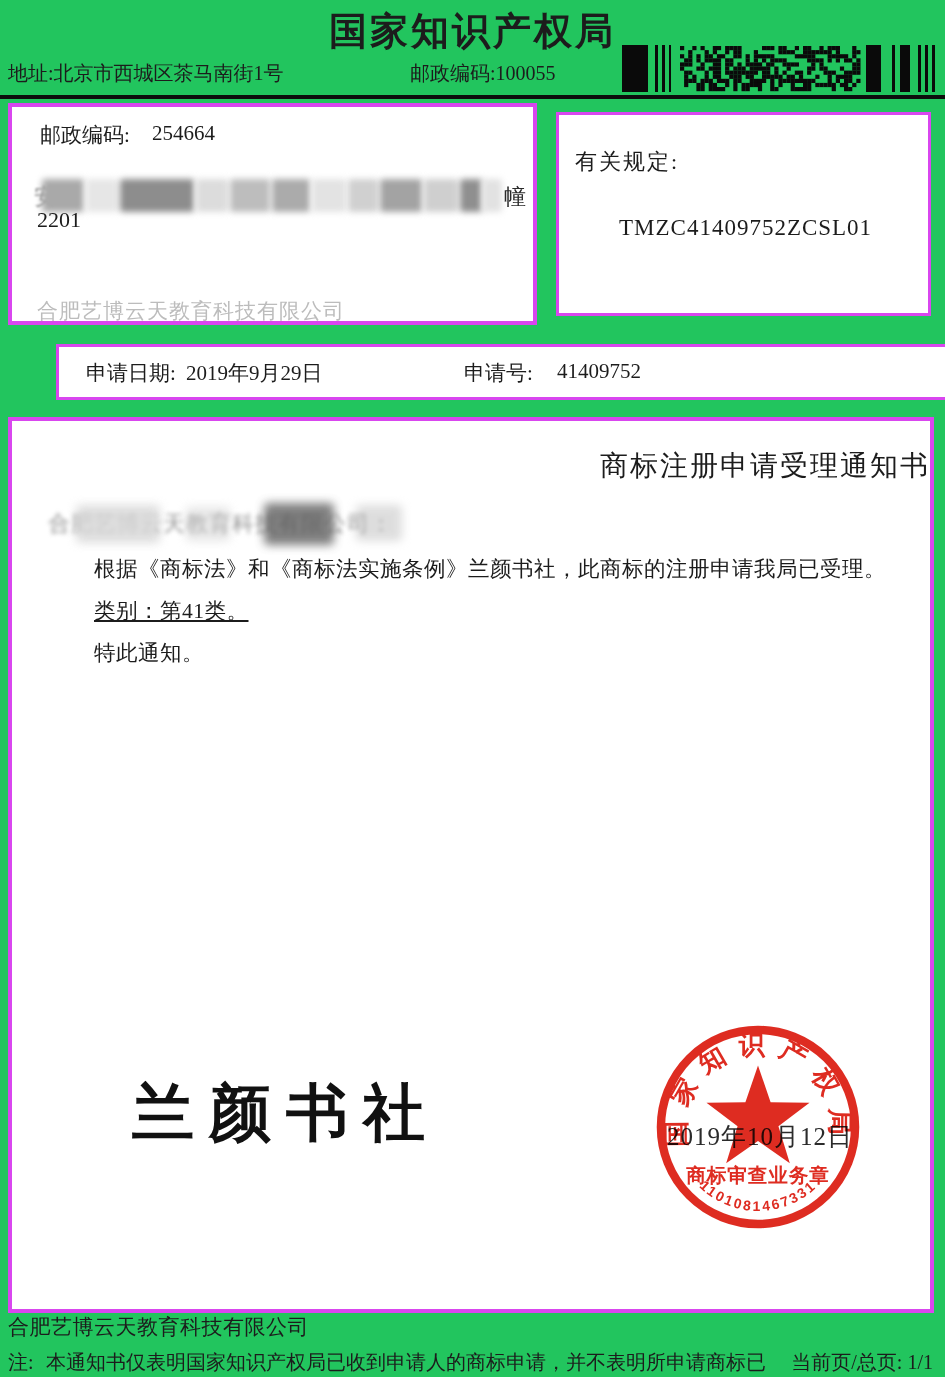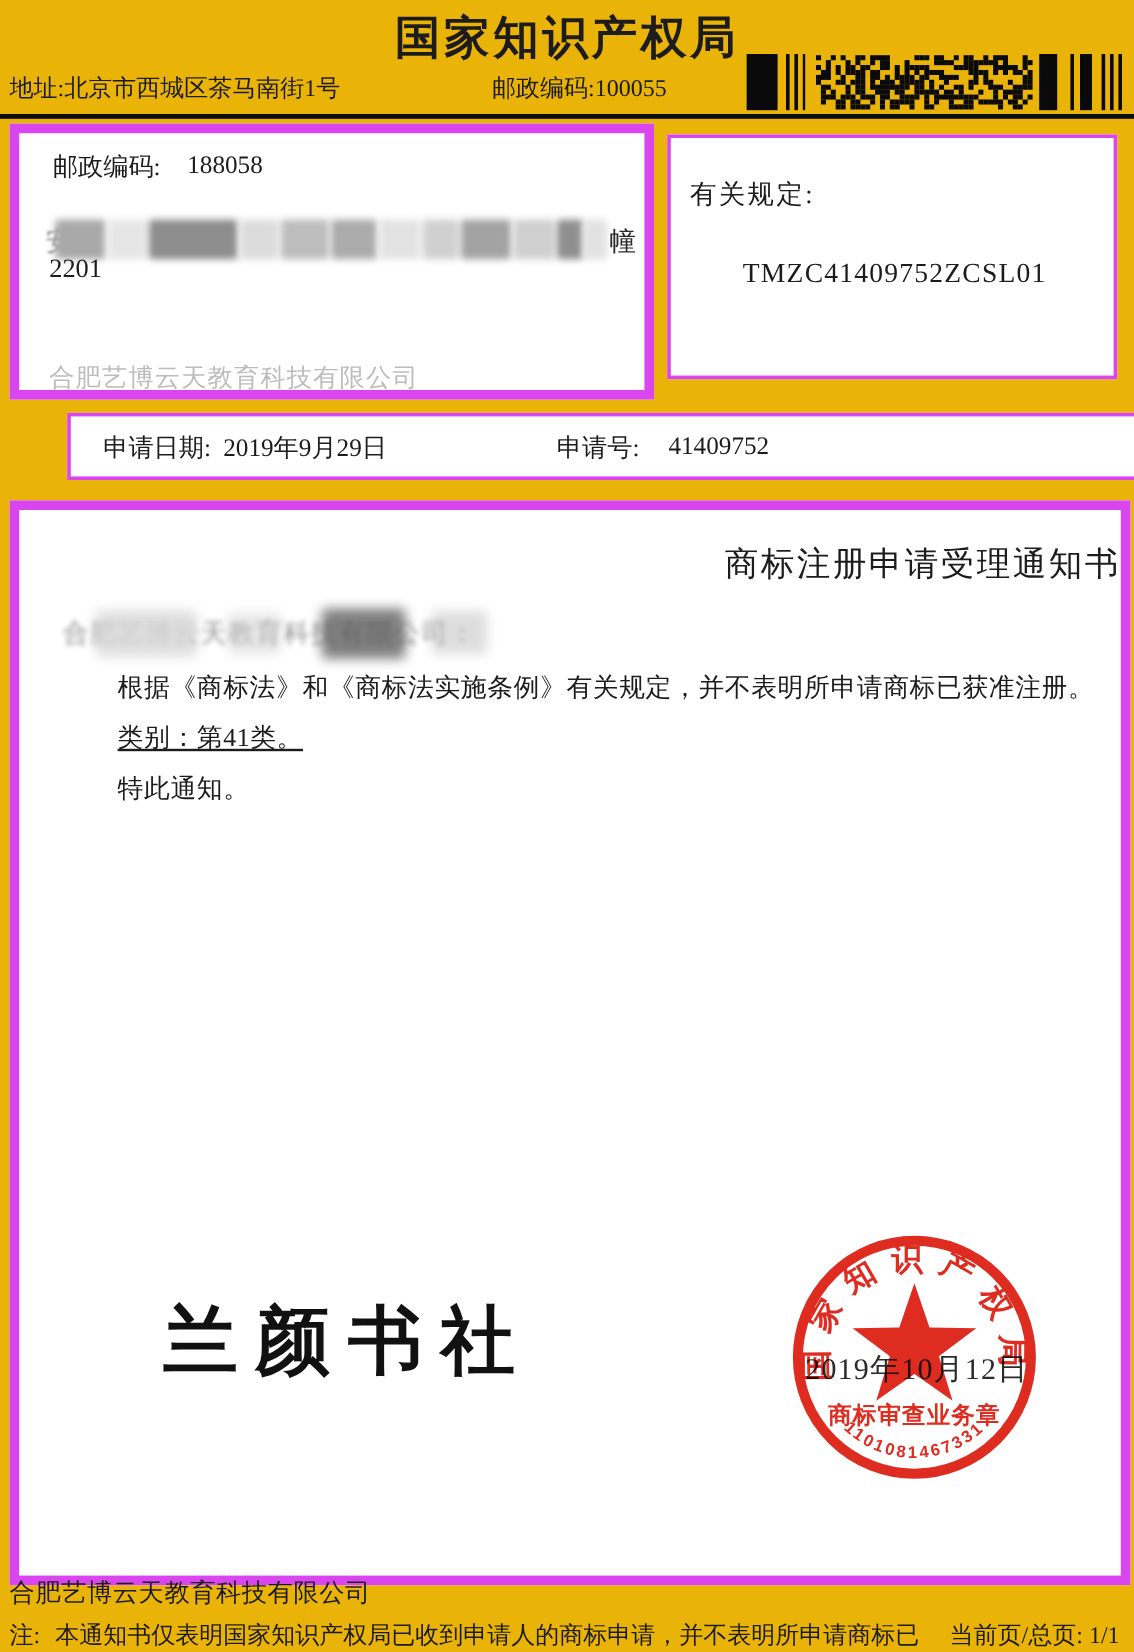--- a/index.html
+++ b/index.html
@@ -1,40 +1,40 @@
 <!DOCTYPE html>
 <html><head>
 <meta charset="utf-8">
 <style>
   html,body{margin:0;padding:0;background:#888;}
   .page{
     position:relative;
     width:945px;height:1377px;
-    background:#eab308;
+    background:#22c55e;
     font-family:"Liberation Serif","DejaVu Serif",serif;
     color:#1c1c1c;
     overflow:hidden;
     margin:0 auto;
   }
   .abs{position:absolute;}
 
   
   .org-title{
     top:6px;left:0;width:100%;
     text-align:center;
     font-size:38px;font-weight:bold;
     letter-spacing:3px;
   }
   .addr-line{top:60px;left:8px;font-size:20px;}
   .postal-line{top:60px;left:410px;font-size:20px;}
   .barcode{top:45px;left:622px;width:318px;height:47px;}
   .top-rule{top:95px;left:0;width:945px;height:4px;background:#0d0d0d;}
 
   
-  .box{border:8px solid #d946ef;background:#fff;}
+  .box{border:4px solid #d946ef;background:#fff;}
   .box1{top:103px;left:8px;width:521px;height:214px;}
   .box2{top:112px;left:556px;width:369px;height:198px;border-width:3px;}
   .box3{top:344px;left:8px;width:918px;height:50px;border-width:3px;margin-left:48px;}
   .mainbox{top:417px;left:8px;width:918px;height:888px;}
 
   .b1-postal-label{top:14px;left:28px;font-size:21px;}
   .b1-postal-value{top:14px;left:140px;font-size:21px;}
   .b1-addr-line{top:72px;left:0;width:513px;height:36px;}
   .b1-addr-start{position:absolute;left:22px;top:3px;font-size:22px;color:#8a8a8a;filter:blur(1px);}
   .b1-addr-end{position:absolute;left:492px;top:3px;font-size:22px;color:#2a2a2a;}
@@ -374,21 +374,21 @@
     <rect x="278" y="0" width="10" height="47"></rect>
     <rect x="296" y="0" width="3" height="47"></rect>
     <rect x="303" y="0" width="3" height="47"></rect>
     <rect x="310" y="0" width="3" height="47"></rect>
   </svg>
 
   <div class="abs top-rule"></div>
 
   <div class="abs box box1">
     <span class="abs b1-postal-label">邮政编码:</span>
-    <span class="abs b1-postal-value">188058</span>
+    <span class="abs b1-postal-value">254664</span>
 
     <div class="abs b1-addr-line">
       <span class="b1-addr-start">安</span>
       <span class="blob" style="left:30px;width:42px;background:#a9a9a9;"></span>
       <span class="blob" style="left:74px;width:32px;background:#e6e6e6;"></span>
       <span class="blob" style="left:108px;width:74px;background:#8d8d8d;"></span>
       <span class="blob" style="left:184px;width:32px;background:#dcdcdc;"></span>
       <span class="blob" style="left:218px;width:40px;background:#bdbdbd;"></span>
       <span class="blob" style="left:260px;width:38px;background:#ababab;"></span>
       <span class="blob" style="left:300px;width:34px;background:#e3e3e3;"></span>
@@ -421,21 +421,21 @@
     <div class="abs notice-title">商标注册申请受理通知书</div>
 
     <div class="abs recipient">
       <span class="recipient-text">合肥艺博云天教育科技有限公司：</span>
       <span class="smudge" style="left:40px;top:2px;width:84px;height:38px;background:#d8d8d8;opacity:.85;"></span>
       <span class="smudge" style="left:228px;top:0px;width:70px;height:42px;background:#5f5f5f;opacity:.8;"></span>
       <span class="smudge" style="left:150px;top:4px;width:44px;height:34px;background:#d2d2d2;opacity:.55;"></span>
       <span class="smudge" style="left:320px;top:2px;width:46px;height:36px;background:#bdbdbd;opacity:.5;"></span>
     </div>
 
-    <div class="abs para para1">根据《商标法》和《商标法实施条例》有关规定，并不表明所申请商标已获准注册。</div>
+    <div class="abs para para1">根据《商标法》和《商标法实施条例》兰颜书社，此商标的注册申请我局已受理。</div>
     <div class="abs para para2">类别：第41类。</div>
     <div class="abs para para3">特此通知。</div>
 
     <div class="abs trademark">兰颜书社</div>
 
     <div class="abs seal-date">2019年10月12日</div>
 
     <svg class="abs seal" viewBox="0 0 240 240">
       <defs>
         <path id="arcTop" d="M 46.7 146.7 A 78 78 0 1 1 193.3 146.7" fill="none"></path>

